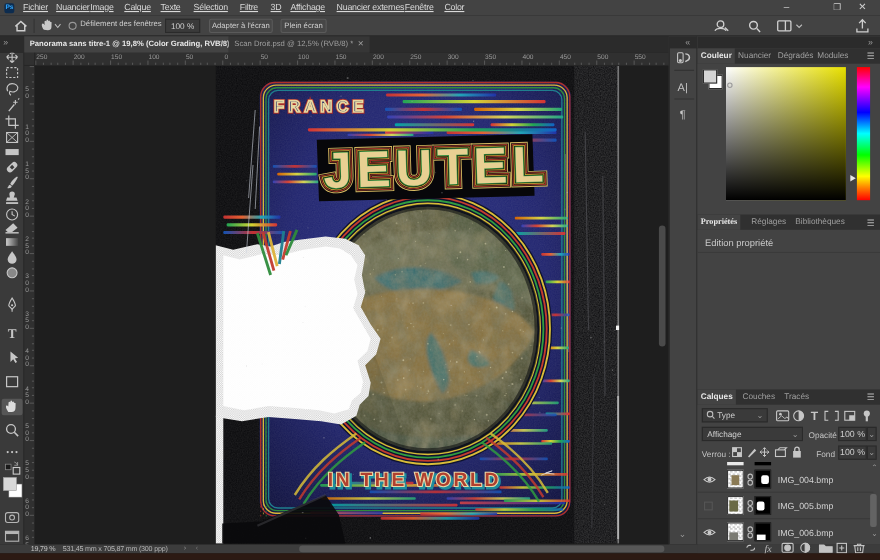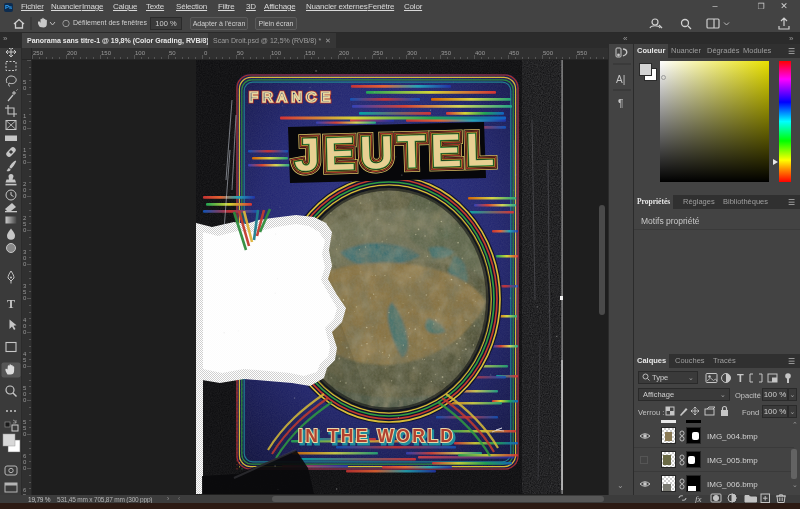--- a/index.html
+++ b/index.html
@@ -1066,21 +1066,21 @@
       <div class="abs" style="left:145px;top:28px;width:12px;height:121px;background:linear-gradient(to bottom,#f00 0%,#f0f 15%,#00f 34%,#0ff 50%,#0f0 66%,#ff0 82%,#f80 90%,#f00 100%);"></div>
       <div class="abs" style="left:139px;top:126px;width:0;height:0;border-top:3px solid transparent;border-bottom:3px solid transparent;border-left:5px solid #e8e8e8;"></div>
       <div class="abs" style="left:27px;top:42px;width:5px;height:5px;border:1px solid #9a9a9a;border-radius:50%;"></div>
       <div class="ptabrow" style="top:162px;">
         <span class="ptab active" style="left:0px;font-family:Liberation Serif, serif;">Propriétés</span>
         <span class="ptab" style="left:46px;">Réglages</span>
         <span class="ptab" style="left:86px;">Bibliothèques</span>
         <span class="hamb" style="top:3px;">☰</span>
       </div>
       <div class="abs" style="left:0;top:176px;width:166px;height:145px;background:#434343;"></div>
-      <span class="abs" style="left:7px;top:183px;font-size:8.5px;color:#c9c9c9;">Motifs propriété</span>
+      <span class="abs" style="left:7px;top:183px;font-size:8.5px;color:#c9c9c9;">Edition propriété</span>
       <div class="abs" style="left:0;top:196px;width:166px;height:1px;background:#3a3a3a;"></div>
       <div class="ptabrow" style="top:321px;">
         <span class="ptab active" style="left:0px;">Calques</span>
         <span class="ptab" style="left:38px;">Couches</span>
         <span class="ptab" style="left:76px;">Tracés</span>
         <span class="hamb" style="top:3px;">☰</span>
       </div>
       <div class="abs" style="left:0;top:335px;width:166px;height:127px;background:#434343;"></div>
       <div class="field" style="left:4px;top:338px;width:60px;height:13px;line-height:11px;"><svg width="8" height="8" style="margin-left:3px;vertical-align:-1px">
           <circle cx="3.5" cy="3.5" r="2.5" fill="none" stroke="#bbb"></circle>

